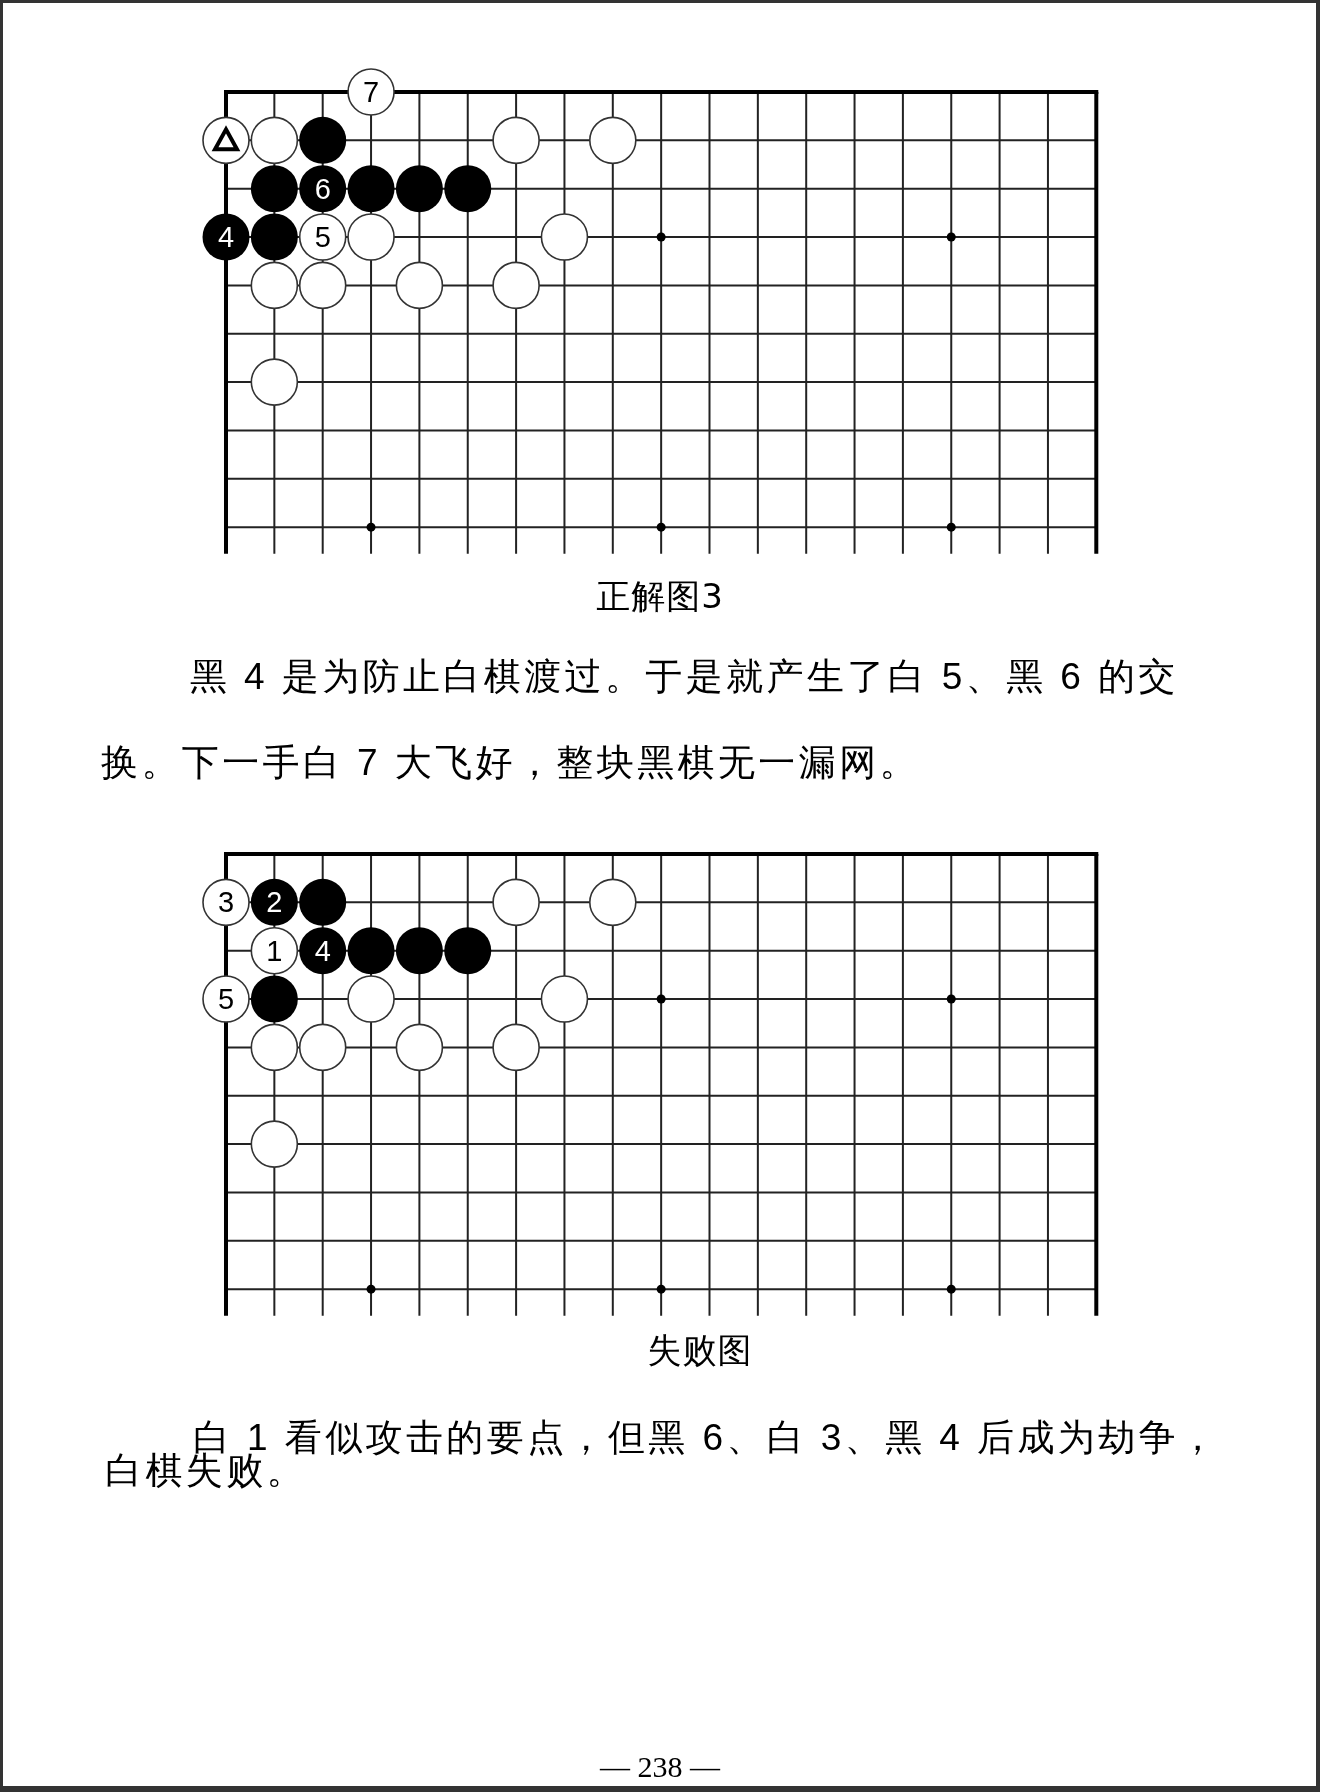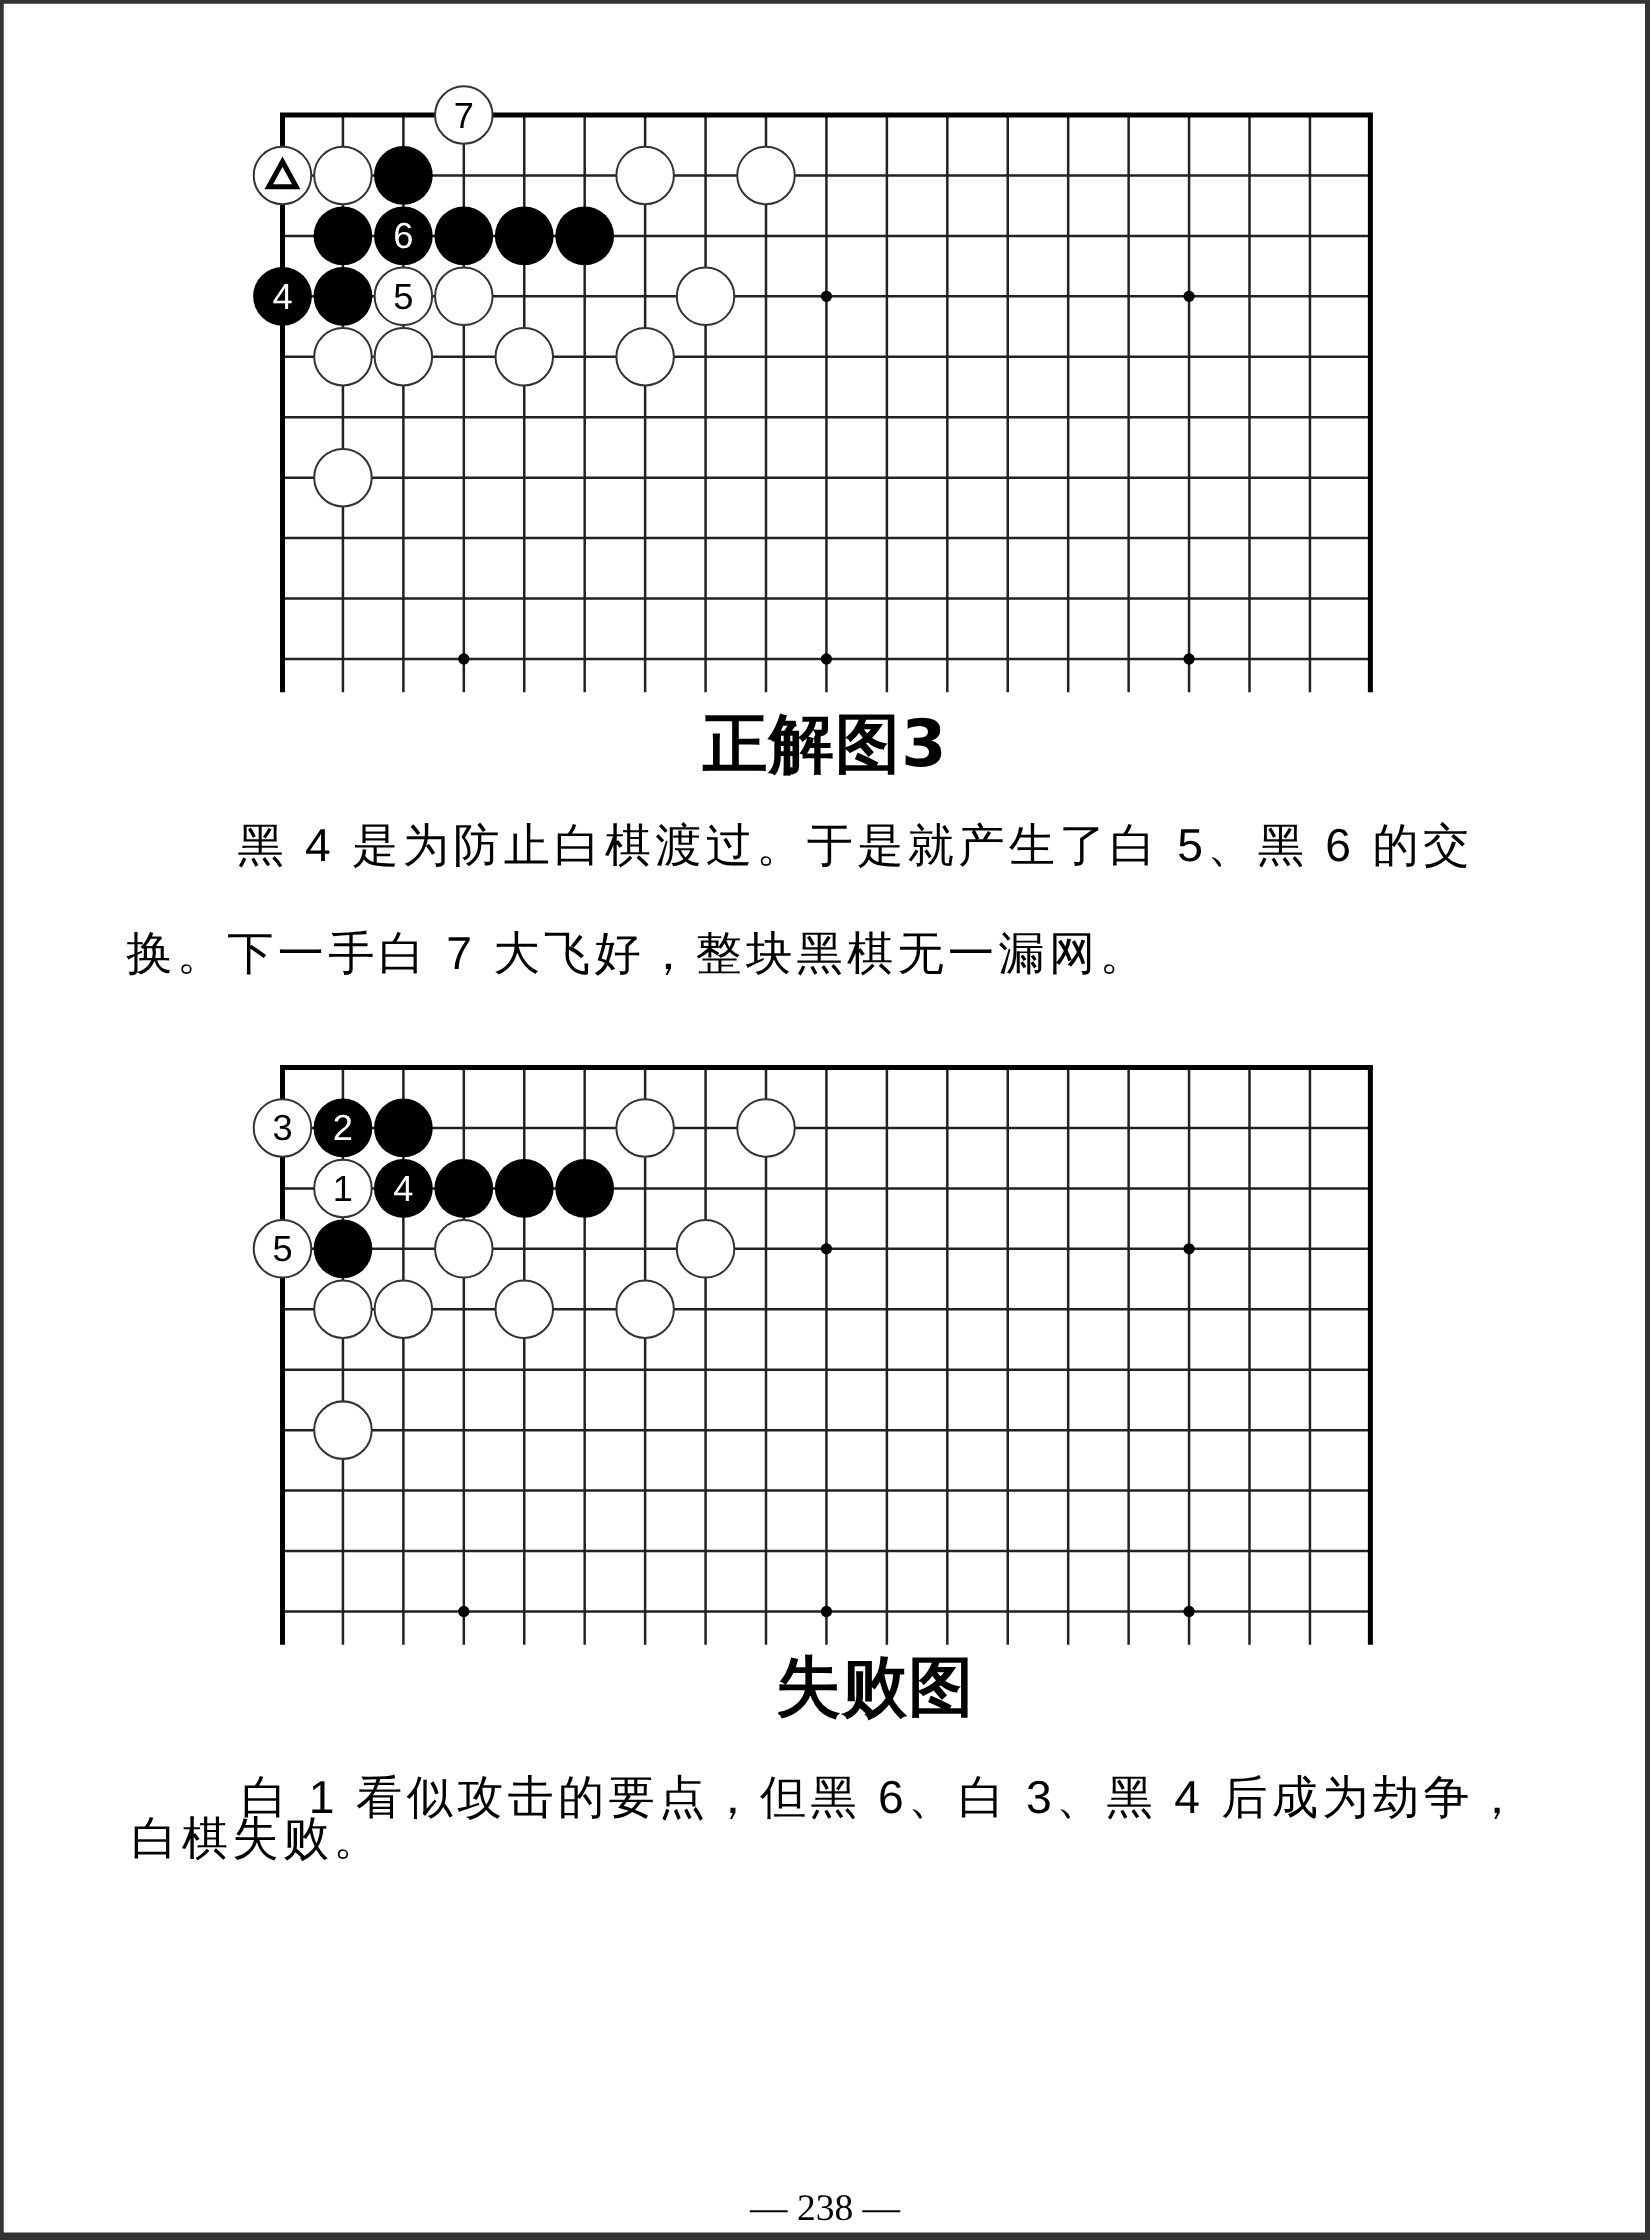--- a/index.html
+++ b/index.html
@@ -13,21 +13,21 @@
   .frame-left { position:absolute; left:0; top:0; width:3px; height:1792px; background:#333; }
   .frame-right { position:absolute; right:0; top:0; width:4px; height:1792px; background:#333; }
   .frame-bottom { position:absolute; left:0; bottom:0; width:1320px; height:6px; background:#333; }
 
   .board { position:absolute; left:0; width:1320px; }
   .board svg { position:absolute; left:0; top:0; overflow:visible; }
 
   .caption {
     position:absolute; left:0; width:1320px; text-align:center;
     font-family: "DejaVu Sans", "Liberation Sans", sans-serif;
-    font-weight:bold; font-size:52px; line-height:44px; letter-spacing:1px;
+    font-weight:normal; font-size:34px; line-height:44px; letter-spacing:1px;
   }
   .para-line {
     position:absolute; white-space:nowrap;
     font-family: Liberation Sans, sans-serif;
     font-size:37px; line-height:44px; letter-spacing:3.4px;
   }
   .page-number {
     position:absolute; left:0; width:1320px; text-align:center;
     font-family: "Liberation Serif", "DejaVu Serif", serif;
     font-size:30px; line-height:36px;

